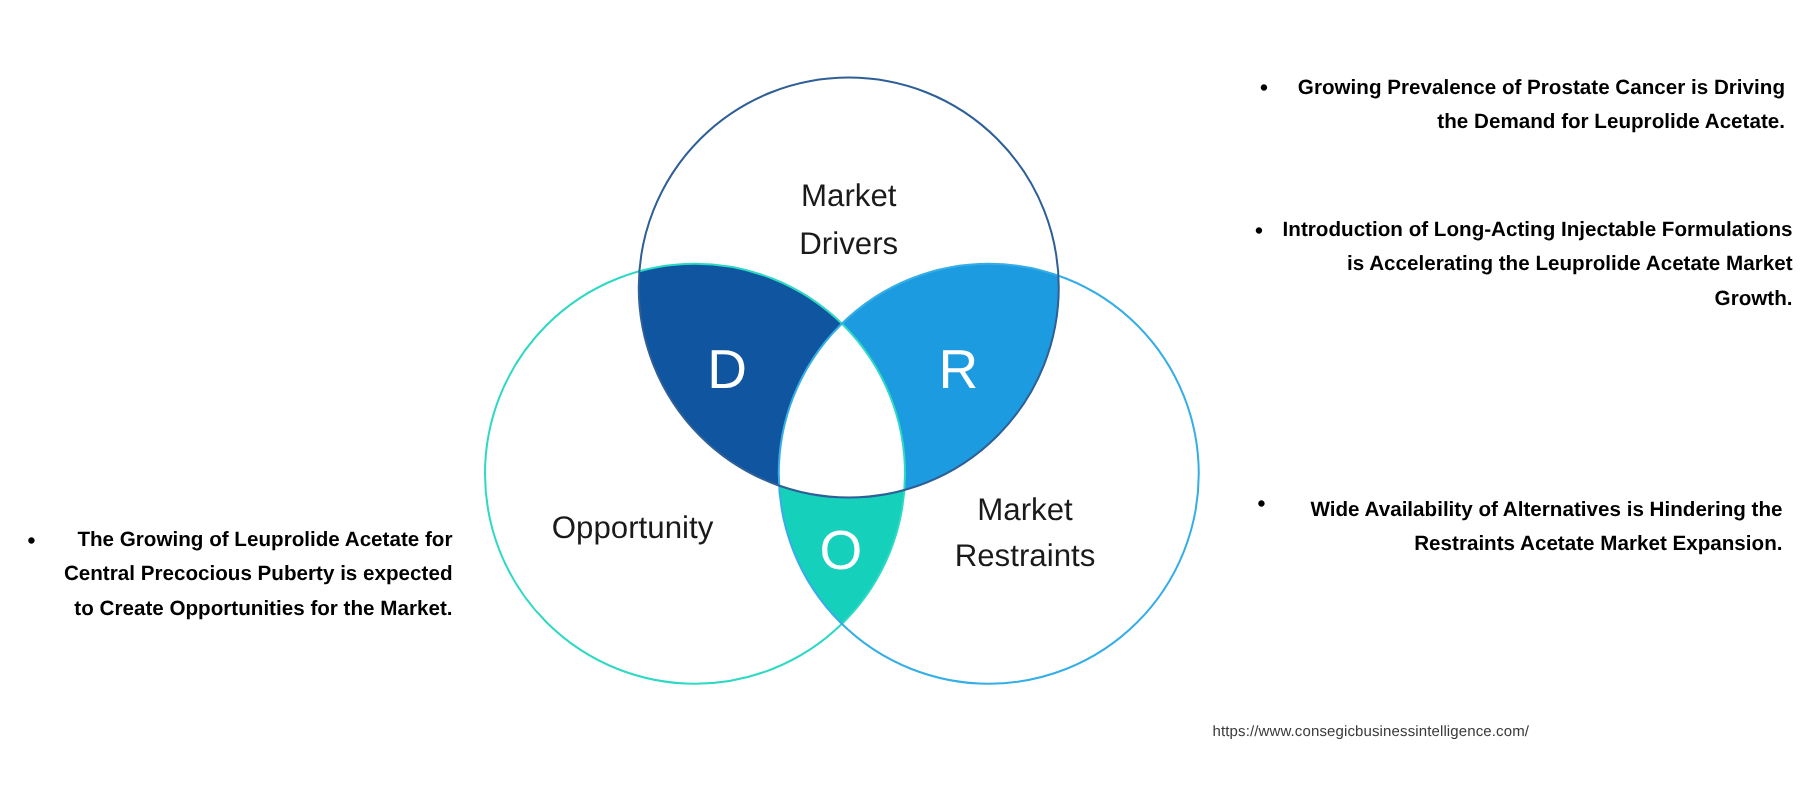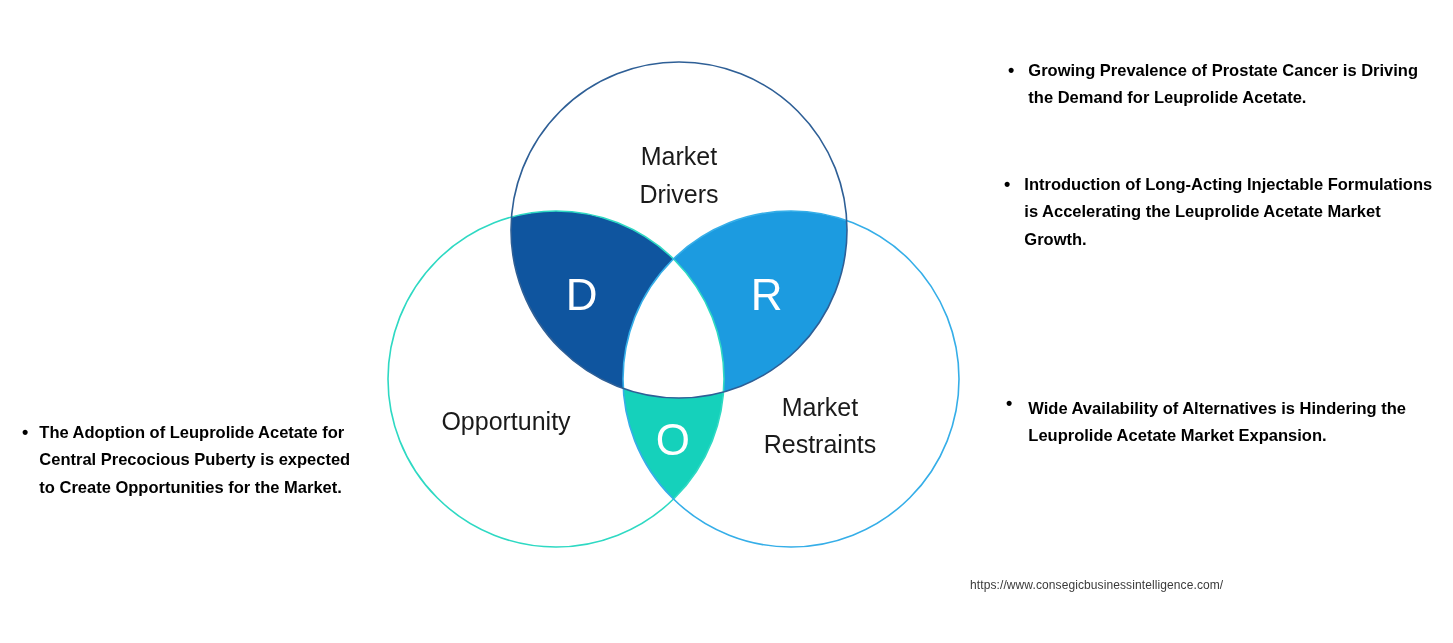--- a/index.html
+++ b/index.html
@@ -48,21 +48,21 @@
     color: #000000;
     font-weight: 600;
   }
   .bullet-dot {
     flex: 0 0 auto;
     font-size: 18px;
     line-height: 1.55;
     margin-right: 9px;
     color: #000000;
   }
-  .bullet-text { flex: 1 1 auto; }
+  .bullet-text { flex: 1 1 auto; text-align: right; }
 
   
   #bullet-left {
     left: 22px;
     top: 419px;
     width: 340px;
   }
   #bullet-left .bullet-dot { margin-right: 11px; }
 
   
@@ -166,31 +166,31 @@
     <text class="venn-label" x="820" y="453">Restraints</text>
 
     <text class="venn-letter" x="582" y="310">D</text>
     <text class="venn-letter" x="767" y="310">R</text>
     <text class="venn-letter" x="673" y="455">O</text>
   </svg>
 </div>
 
 <div class="bullet-block" id="bullet-left">
   <span class="bullet-dot">•</span>
-  <span class="bullet-text">The Adoption of Leuprolide Acetate for Central Precocious Puberty is expected to Create Opportunities for the Market.</span>
+  <span class="bullet-text">The Growing of Leuprolide Acetate for Central Precocious Puberty is expected to Create Opportunities for the Market.</span>
 </div>
 
 <div class="bullet-block" id="bullet-r1">
   <span class="bullet-dot">•</span>
   <span class="bullet-text">Growing Prevalence of Prostate Cancer is Driving the Demand for Leuprolide Acetate.</span>
 </div>
 
 <div class="bullet-block" id="bullet-r2">
   <span class="bullet-dot">•</span>
   <span class="bullet-text">Introduction of Long-Acting Injectable Formulations is Accelerating the Leuprolide Acetate Market Growth.</span>
 </div>
 
 <div class="bullet-block" id="bullet-r3">
   <span class="bullet-dot">•</span>
-  <span class="bullet-text">Wide Availability of Alternatives is Hindering the Leuprolide Acetate Market Expansion.</span>
+  <span class="bullet-text">Wide Availability of Alternatives is Hindering the Restraints Acetate Market Expansion.</span>
 </div>
 
 <div id="source-url">https://www.consegicbusinessintelligence.com/</div>
 
 </body></html>

